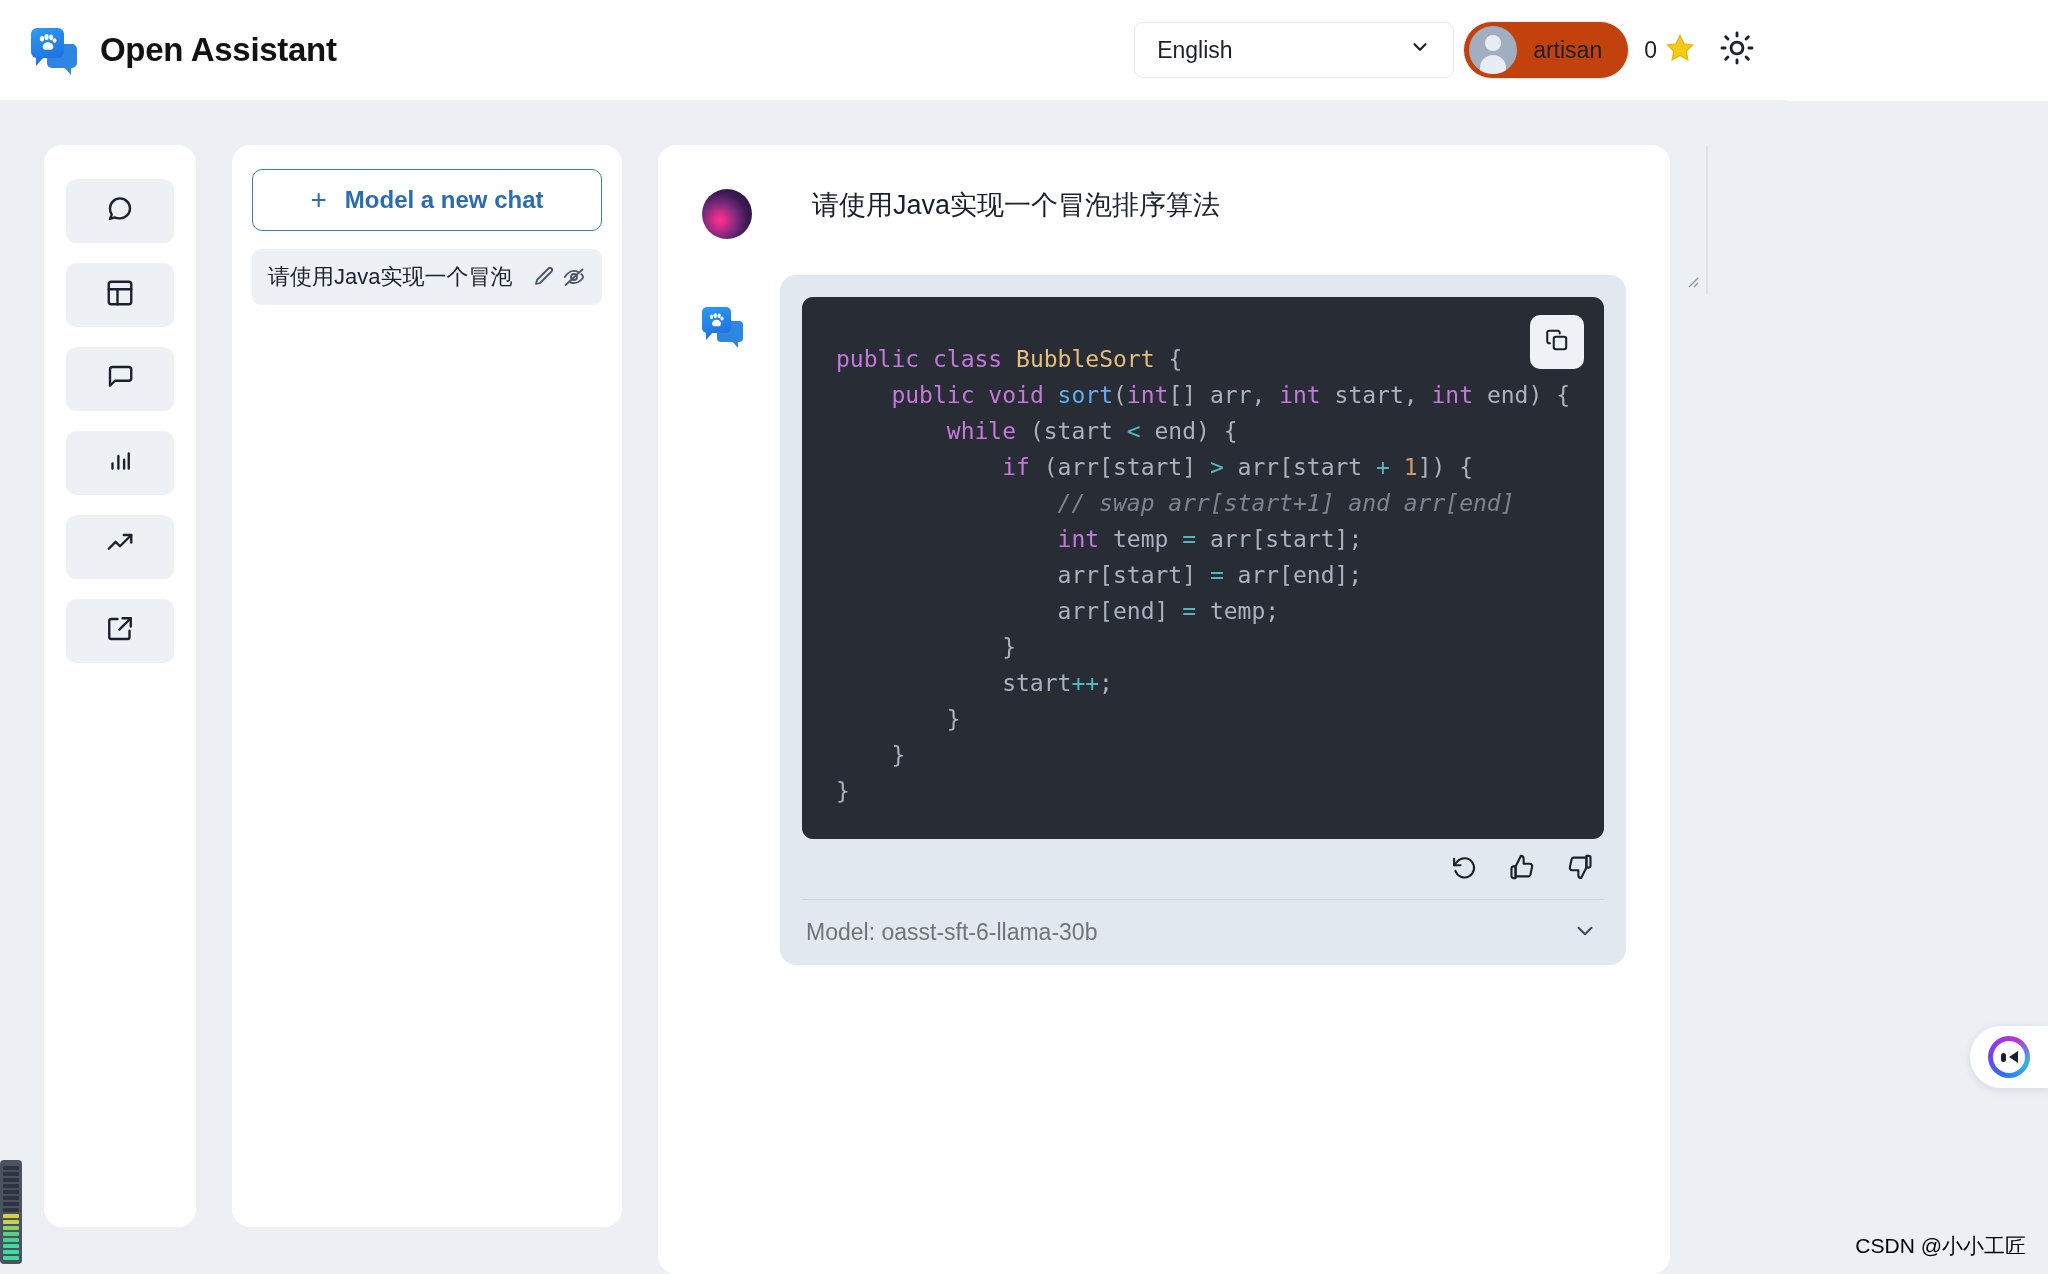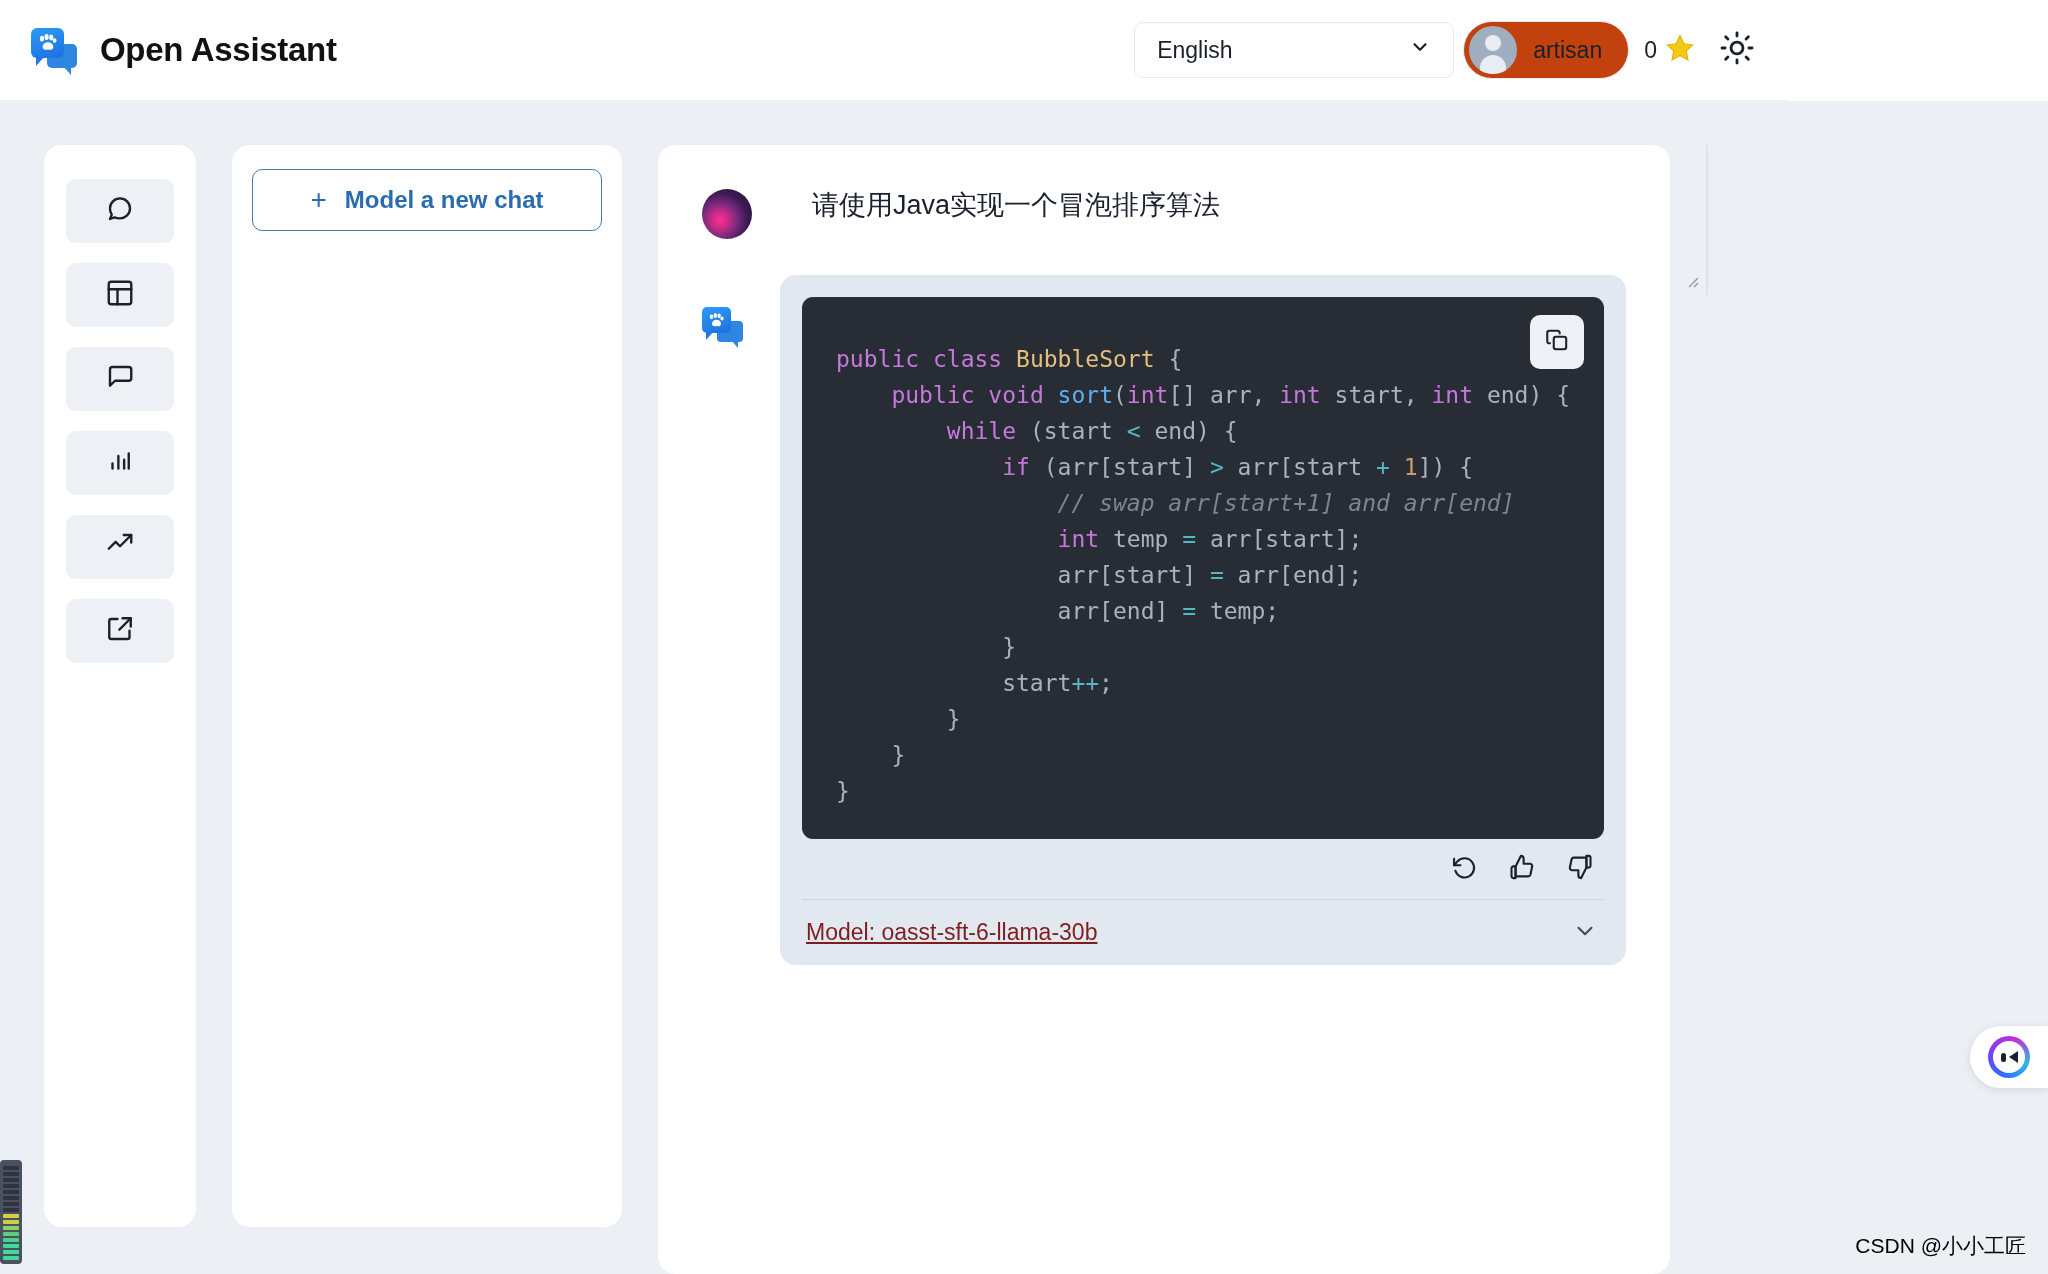--- a/index.html
+++ b/index.html
@@ -202,21 +202,21 @@
   .action-row {
     display: flex; justify-content: flex-end; align-items: center;
     gap: 30px; padding: 14px 10px 18px 0;
   }
   .act-ic { cursor: pointer; display: flex; align-items: center; }
   .model-row {
     border-top: 1px solid #cbd5e0;
     display: flex; align-items: center;
     height: 66px; padding: 0 6px 0 4px;
   }
-  .model-label { font-size: 23px; color: #7f1d1d; text-decoration: underline; }
+  .model-label { font-size: 23px; color: #737373; }
   .model-row .chev { margin-left: auto; }
 
   .composer {
     background: #eceff4; border: 1px solid #dde3ea;
     border-radius: 16px; height: 150px; position: relative;
   }
   .composer .resize-handle {
     position: absolute; right: 7px; bottom: 5px;
     width: 16px; height: 16px;
   }
@@ -380,20 +380,36 @@
       </span>
     </div>
   </div>
 
   <div class="chat-panel">
     <div class="new-chat-btn">
       <span class="plus">+</span>
       <span>Model a new chat</span>
     </div>
 
+    <div class="chat-item">
+      <span class="chat-item-label">请使用Java实现一个冒泡</span>
+      <span class="ic">
+        <svg width="24" height="24" viewBox="0 0 24 24" fill="none" stroke="#4a5568" stroke-width="1.8" stroke-linecap="round" stroke-linejoin="round">
+            <path d="M16.5 3.5a2.1 2.1 0 0 1 3 3L8 18l-4 1 1-4z"></path>
+          </svg>
+      </span>
+      <span class="ic">
+        <svg width="24" height="24" viewBox="0 0 24 24" fill="none" stroke="#4a5568" stroke-width="1.8" stroke-linecap="round" stroke-linejoin="round">
+            <path d="M2.8 12S6.5 5.8 12 5.8c1.6 0 3 .5 4.2 1.3"></path>
+            <path d="M19.3 9.2c1.2 1.2 1.9 2.4 1.9 2.8 0 .8-3.7 6.2-9.2 6.2-1.3 0-2.5-.3-3.5-.8"></path>
+            <circle cx="12" cy="12" r="3"></circle>
+            <line x1="3.5" y1="20" x2="20.5" y2="4.5"></line>
+          </svg>
+      </span>
+    </div>
   </div>
 
   <div class="convo">
 
     <div class="convo-card">
       <div class="msg-user">
         <div class="user-avatar-grad"></div>
         <div class="msg-user-text">请使用Java实现一个冒泡排序算法</div>
       </div>
 

